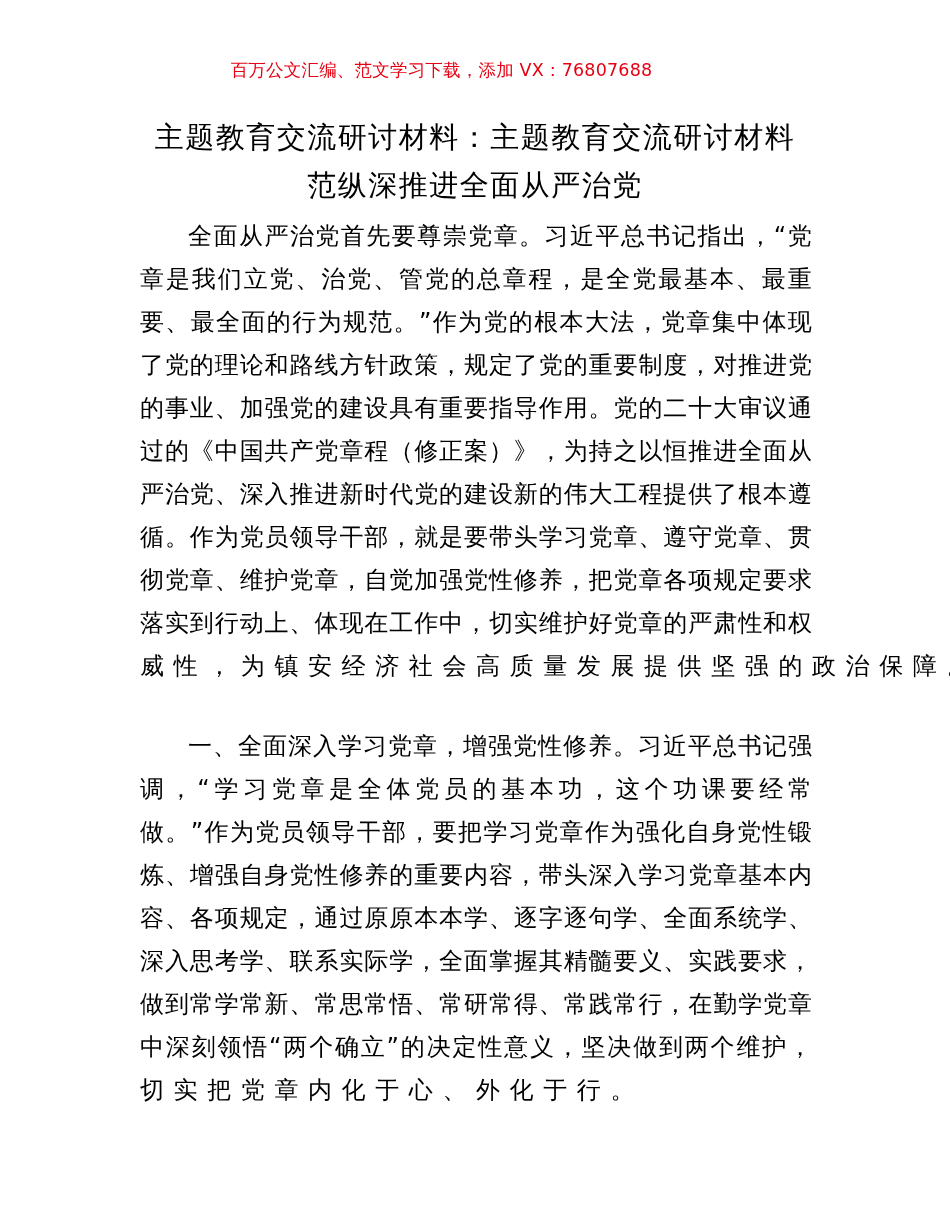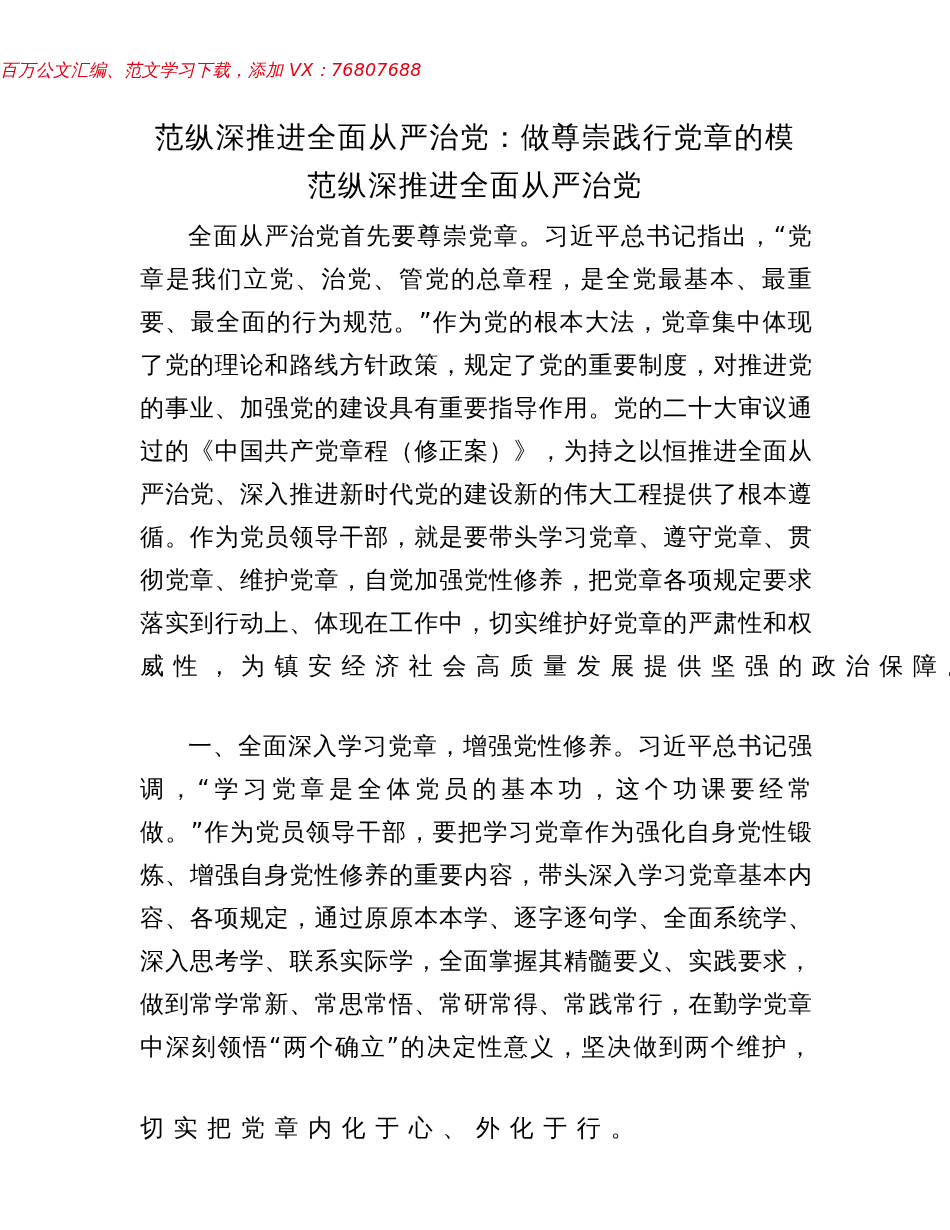--- a/index.html
+++ b/index.html
@@ -1,20 +1,20 @@
 <!DOCTYPE html>
 <html><head>
 <meta charset="utf-8">
 <style>
   html, body { margin: 0; padding: 0; background: #ffffff; }
   body { width: 950px; height: 1230px; position: relative; overflow: hidden;
          font-family: "DejaVu Sans", "Liberation Sans", sans-serif; }
   .page { position: absolute; left: 0; top: 0; width: 950px; height: 1230px; background: #fff; }
-  .header { position: absolute; left: 0; top: 55px; width: 883px; text-align: left;
-            font-size: 17.5px; color: #e60012; line-height: 30px; letter-spacing: 0.2px; font-style: italic; }
+  .header { position: absolute; left: 0; top: 55px; width: 883px; text-align: center;
+            font-size: 17.5px; color: #e60012; line-height: 30px; letter-spacing: 0.2px; }
   .title { position: absolute; left: 120px; width: 710px; text-align: center;
            font-size: 29px; color: #000; font-weight: normal; line-height: 44px; letter-spacing: 1.5px; }
   .title .t1 { position: absolute; top: 0; left: 0; width: 710px; white-space: nowrap; }
   .title .t2 { position: absolute; top: 48px; left: 0; width: 710px; white-space: nowrap; }
   .body { position: absolute; left: 140px; width: 672px; }
   .line { position: absolute; left: 0; width: 672px; height: 40px; line-height: 40px;
           font-size: 24px; color: #000; white-space: nowrap;
           display: flex; justify-content: space-between; }
   .line.indent { padding-left: 48px; width: 624px; }
   .line.last { justify-content: flex-start; }
@@ -22,21 +22,21 @@
   .line.last span.txt { text-align-last: left; letter-spacing: 9.6px; }
 </style>
 </head>
 <body>
 
 <div class="page">
 
   <div class="header">百万公文汇编、范文学习下载，添加 VX：76807688</div>
 
   <div class="title" style="top:115px;">
-    <div class="t1">范纵深推进全面从严治党：做尊崇践行党章的模</div>
+    <div class="t1">主题教育交流研讨材料：主题教育交流研讨材料</div>
     <div class="t2">范纵深推进全面从严治党</div>
   </div>
 
   <div class="body" style="top:216px;">
     <div class="line indent" style="top:0px;">
         <span class="txt" style="display: flex; justify-content: space-between;">
           <span>全</span>
           <span>面</span>
           <span>从</span>
           <span>严</span>
@@ -583,18 +583,18 @@
           <span>决</span>
           <span>做</span>
           <span>到</span>
           <span>两</span>
           <span>个</span>
           <span>维</span>
           <span>护</span>
           <span>，</span>
         </span>
       </div>
-    <div class="line last" style="top:344px;margin-top:38px;">
+    <div class="line last" style="top:344px;">
         <span class="txt">切实把党章内化于心、外化于行。</span>
       </div>
   </div>
 
 </div>
 
 </body></html>

